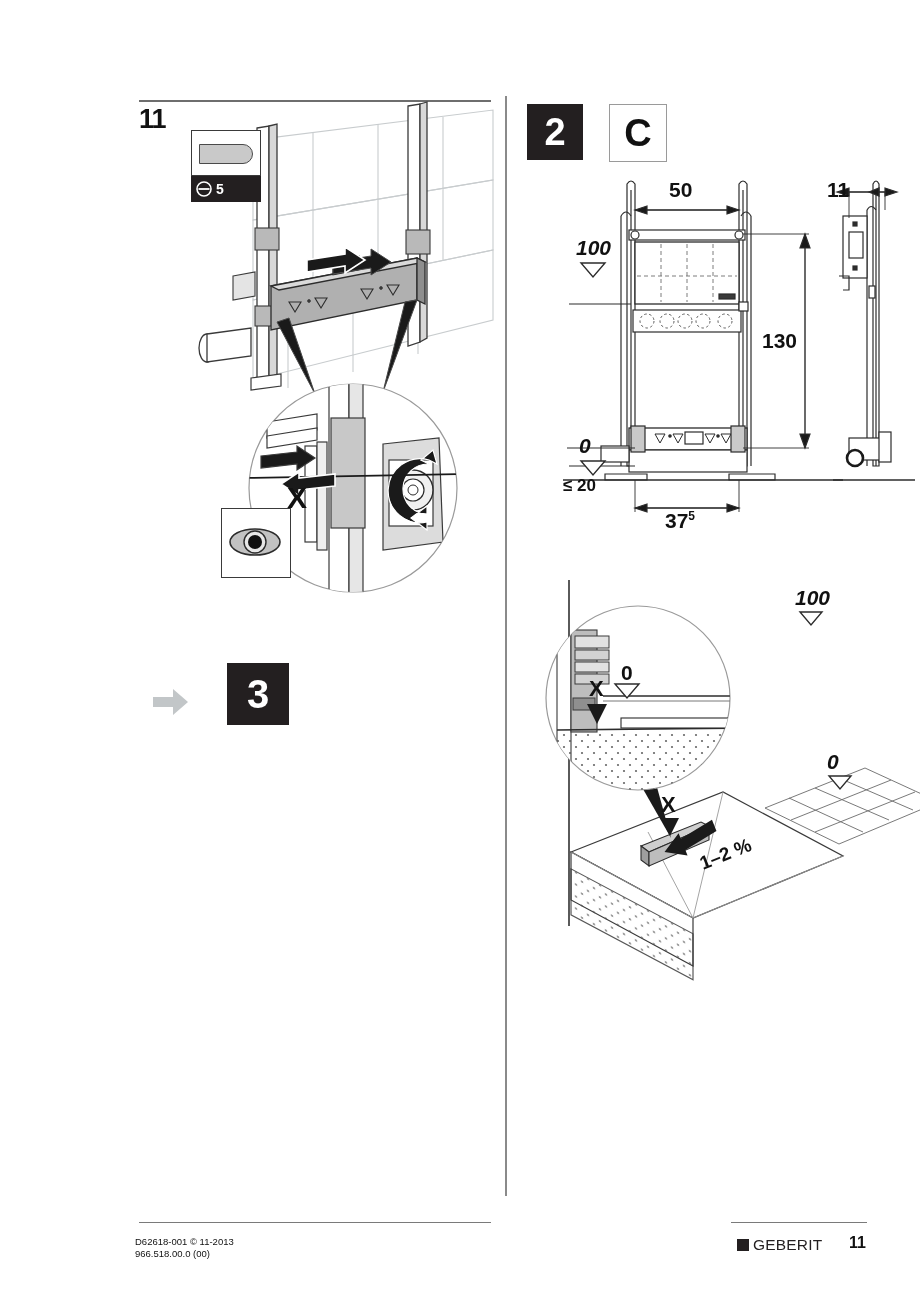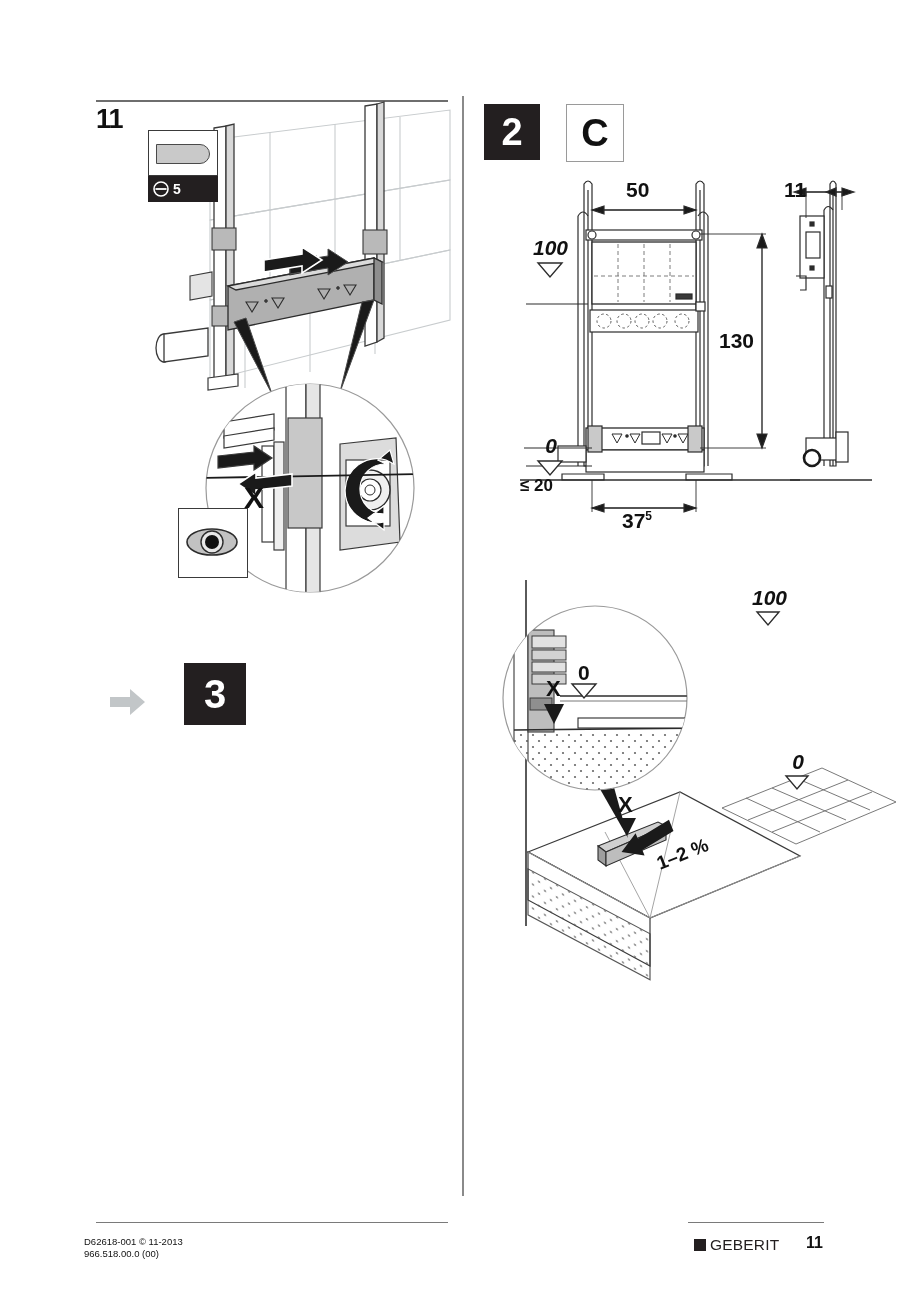--- a/index.html
+++ b/index.html
@@ -1,53 +1,53 @@
 <!DOCTYPE html>
 <html><head>
 <meta charset="utf-8">
 <style>
   html,body{margin:0;padding:0;background:#ffffff;}
   body{width:920px;height:1291px;position:relative;overflow:hidden;
        font-family:"Liberation Sans","DejaVu Sans",sans-serif;color:#1a1a1a;}
-  .page{position:absolute;inset:0;}
+  .page{position:absolute;inset:0;margin-left:43px;}
   .nosel{user-select:none;}
 
   
   .rule-top-left{position:absolute;left:96px;top:100px;width:352px;height:2px;background:#6e6e6e;}
   .step-num{position:absolute;left:96px;top:104px;font-size:27px;font-weight:bold;letter-spacing:-1px;color:#111;}
 
   
   .badge-black{position:absolute;background:#231f20;color:#fff;display:flex;
      align-items:center;justify-content:center;font-weight:bold;}
   .badge-white{position:absolute;background:#fff;color:#111;border:1px solid #9a9a9a;
      display:flex;align-items:center;justify-content:center;font-weight:bold;}
 
   
   .divider{position:absolute;left:462px;top:96px;width:1.6px;height:1100px;background:#8a8a8a;}
 
   
   .rule-foot-left{position:absolute;left:96px;top:1222px;width:352px;height:1.4px;background:#7a7a7a;}
   .rule-foot-right{position:absolute;left:688px;top:1222px;width:136px;height:1.4px;background:#7a7a7a;}
-  .footer-text{position:absolute;left:84px;top:1236px;font-size:9.5px;line-height:12px;color:#111;}
+  .footer-text{position:absolute;left:92px;top:1236px;font-size:9.5px;line-height:12px;color:#111;}
   .brand{position:absolute;left:694px;top:1236px;display:flex;align-items:center;gap:4px;}
   .brand-sq{width:12px;height:12px;background:#231f20;}
   .brand-name{font-size:15.5px;font-weight:normal;letter-spacing:.2px;color:#231f20;}
   .page-no{position:absolute;left:806px;top:1234px;font-size:16px;font-weight:bold;color:#111;}
 
   
   .tool-box{position:absolute;left:148px;top:130px;width:70px;height:72px;background:#fff;}
   .tool-top{position:relative;height:46px;border:1.4px solid #3a3a3a;background:#fff;box-sizing:border-box;}
   .tool-blade{position:absolute;left:7px;top:13px;width:52px;height:18px;background:#c9c9c9;
      border:1.2px solid #4a4a4a;border-radius:0 30px 30px 0;}
   .tool-bar{height:26px;background:#231f20;display:flex;align-items:center;gap:4px;padding-left:5px;box-sizing:border-box;}
   .tool-bar .num{color:#fff;font-size:14px;font-weight:bold;}
 
   
   .dim{position:absolute;font-weight:bold;color:#111;}
-  .dim-lg{font-size:21px;text-align:center;}
+  .dim-lg{font-size:21px;}
   .dim-md{font-size:17px;}
   .sup{font-size:12px;vertical-align:super;font-weight:bold;}
 
   
   .lvl{position:absolute;font-style:italic;}
 
   
   .eye-box{position:absolute;left:178px;top:508px;width:68px;height:68px;background:#fff;border:1.5px solid #3a3a3a;}
 
   

